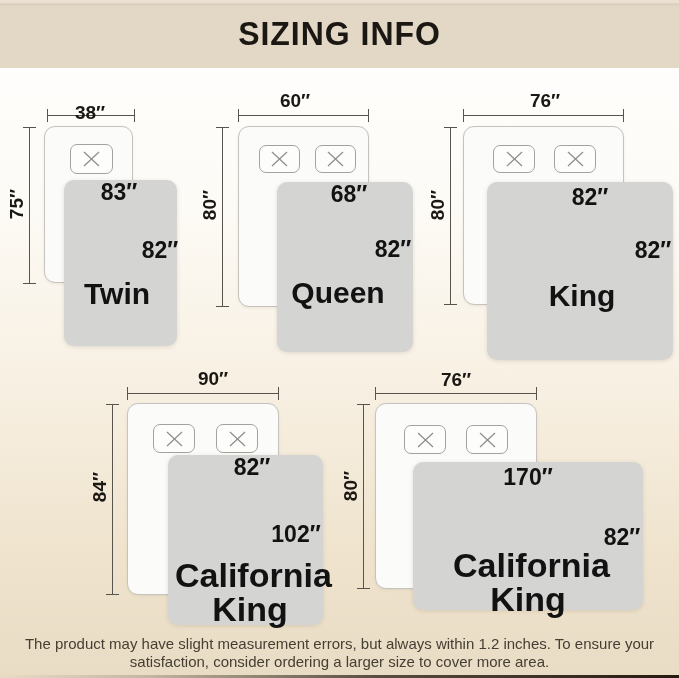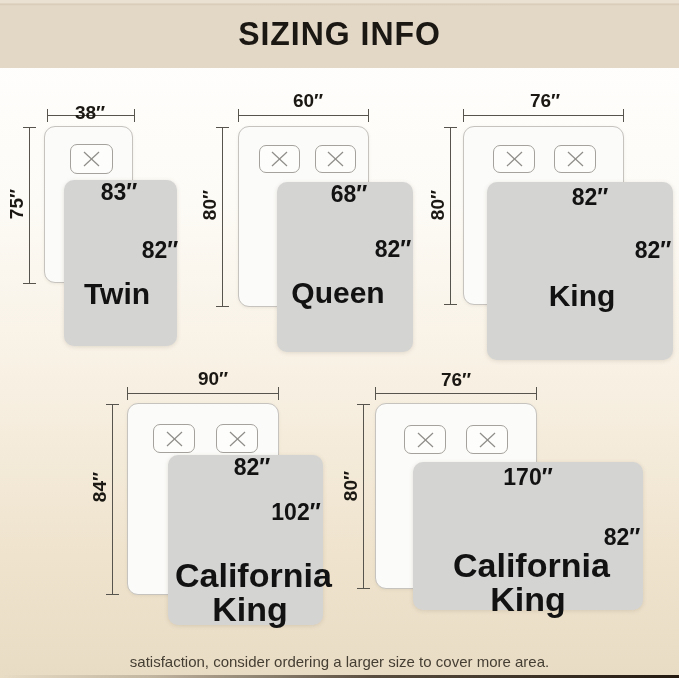--- a/index.html
+++ b/index.html
@@ -85,21 +85,21 @@
       </div>
     </div>
     <div class="blanket" style="left:64px;top:180px;width:113px;height:166px"></div>
     <div class="blanket-dim" style="left:119px;top:192px">83″</div>
     <div class="blanket-dim" style="left:160px;top:250px">82″</div>
     <div class="size-name" style="left:117px;top:294px">Twin</div>
   </div>
 
   <div>
     <div class="hdim" style="left:238px;top:109px;width:129px"></div>
-    <div class="dim-label" style="left:308px;top:101px">60″</div>
+    <div class="dim-label" style="left:295px;top:101px">60″</div>
     <div class="vdim" style="left:216px;top:127px;height:178px"></div>
     <div class="dim-label rot" style="left:210px;top:205px">80″</div>
     <div class="mattress" style="left:238px;top:126px;width:129px;height:179px">
       <div class="pillow" style="left:20px;top:18px;width:39px;height:26px">
         <svg viewBox="0 0 39 26">
             <line x1="12" y1="6" x2="27" y2="20" stroke="#8f8d89" stroke-width="1.2"></line>
             <line x1="27" y1="6" x2="12" y2="20" stroke="#8f8d89" stroke-width="1.2"></line>
           </svg>
       </div>
       <div class="pillow" style="left:76px;top:18px;width:39px;height:26px">
@@ -154,21 +154,21 @@
       </div>
       <div class="pillow" style="left:88px;top:20px;width:40px;height:27px">
         <svg viewBox="0 0 40 27">
             <line x1="13" y1="7" x2="28" y2="21" stroke="#8f8d89" stroke-width="1.2"></line>
             <line x1="28" y1="7" x2="13" y2="21" stroke="#8f8d89" stroke-width="1.2"></line>
           </svg>
       </div>
     </div>
     <div class="blanket" style="left:168px;top:455px;width:155px;height:170px"></div>
     <div class="blanket-dim" style="left:252px;top:467px">82″</div>
-    <div class="blanket-dim" style="left:296px;top:512px">102″</div>
+    <div class="blanket-dim" style="left:296px;top:534px">102″</div>
     <div class="size-name two-line" style="left:250px;top:592px">California King</div>
   </div>
 
   <div>
     <div class="hdim" style="left:375px;top:387px;width:160px"></div>
     <div class="dim-label" style="left:456px;top:380px">76″</div>
     <div class="vdim" style="left:357px;top:404px;height:183px"></div>
     <div class="dim-label rot" style="left:351px;top:486px">80″</div>
     <div class="mattress" style="left:375px;top:403px;width:160px;height:184px">
       <div class="pillow" style="left:28px;top:21px;width:40px;height:27px">
@@ -184,17 +184,18 @@
           </svg>
       </div>
     </div>
     <div class="blanket" style="left:413px;top:462px;width:230px;height:148px"></div>
     <div class="blanket-dim" style="left:528px;top:477px">170″</div>
     <div class="blanket-dim" style="left:622px;top:537px">82″</div>
     <div class="size-name two-line" style="left:528px;top:582px">California King</div>
   </div>
 
   <div class="footer">
+    <div>The product may have slight measurement errors, but always within 1.2 inches. To ensure your</div>
     <div>satisfaction, consider ordering a larger size to cover more area.</div>
   </div>
 
   <div class="bottom-shadow"></div>
 </div>
 
 </body></html>

